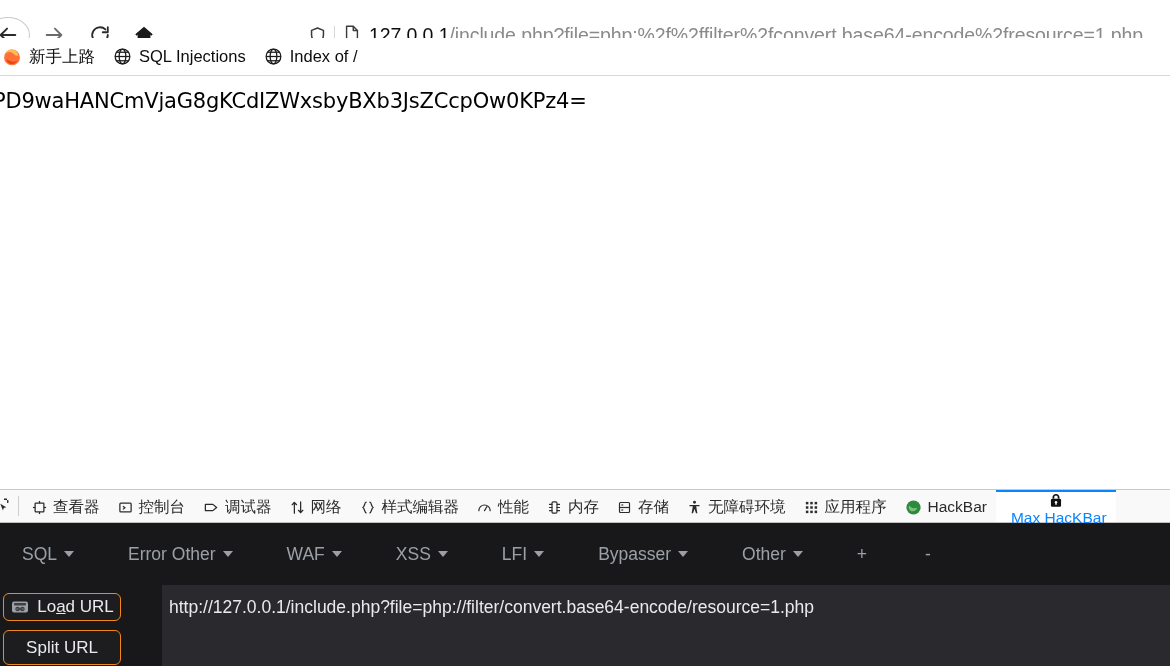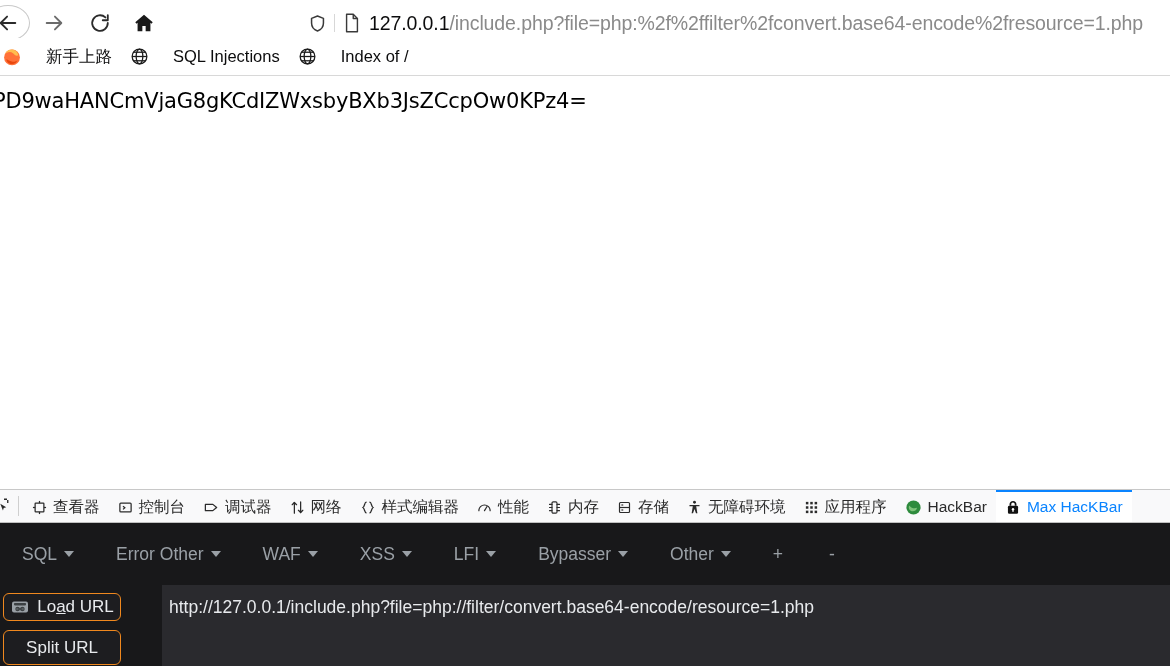--- a/index.html
+++ b/index.html
@@ -5,21 +5,21 @@
   * { box-sizing: border-box; margin: 0; padding: 0; }
   html, body {
     width: 1170px; height: 666px;
     overflow: hidden;
     background: #ffffff;
     font-family: "Liberation Sans", sans-serif;
   }
 
   
   #browser-chrome {
-    position: absolute; top: 4px; left: 0;
+    position: absolute; top: 16px; left: 0;
     width: 1170px; height: 38px;
     background: #ffffff;
     display: flex; align-items: center;
   }
   .nav-btn {
     width: 36px; height: 36px;
     display: flex; align-items: center; justify-content: center;
     color: #2b2b2b;
     flex: 0 0 auto;
   }
@@ -69,21 +69,21 @@
     display: flex; align-items: center;
     height: 28px;
     padding: 0 8px;
     margin-left: 2px;
     font-size: 16.5px;
     color: #0c0c0d;
     border-radius: 3px;
     white-space: nowrap;
   }
   .bookmark-item:first-child { margin-left: -6px; }
-  .bookmark-label { margin-left: 24px; }
+  .bookmark-label { margin-left: 7px; }
 
   
   #page-content {
     position: absolute; top: 77px; left: 0;
     width: 1170px; height: 412px;
     background: #ffffff;
     overflow: hidden;
   }
   #page-text {
     position: absolute;
@@ -119,35 +119,36 @@
     color: #2b2b2b;
     white-space: nowrap;
     border-top: 2px solid transparent;
     text-align: right;
   }
   .devtool-tab .dt-label { margin-left: 6px; }
   .devtool-tab.active {
     color: #0a84ff;
     border-top: 2px solid #0a84ff;
     background: #ffffff;
+    flex-direction: column;
   }
 
   
   #hackbar-panel {
     position: absolute; top: 523px; left: 0;
     width: 1170px; height: 143px;
     background: #18181a;
     overflow: hidden;
   }
   #hackbar-menubar {
     position: absolute; top: 0; left: 0;
     width: 1170px; height: 62px;
     display: flex; align-items: center;
     padding-left: 22px;
-    gap: 0px;
+    gap: 12px;
   }
   .hb-menu {
     display: flex; align-items: center;
     font-size: 17.5px;
     color: #9aa0a6;
     margin-right: 42px;
     white-space: nowrap;
   }
   .caret {
     display: inline-block;

